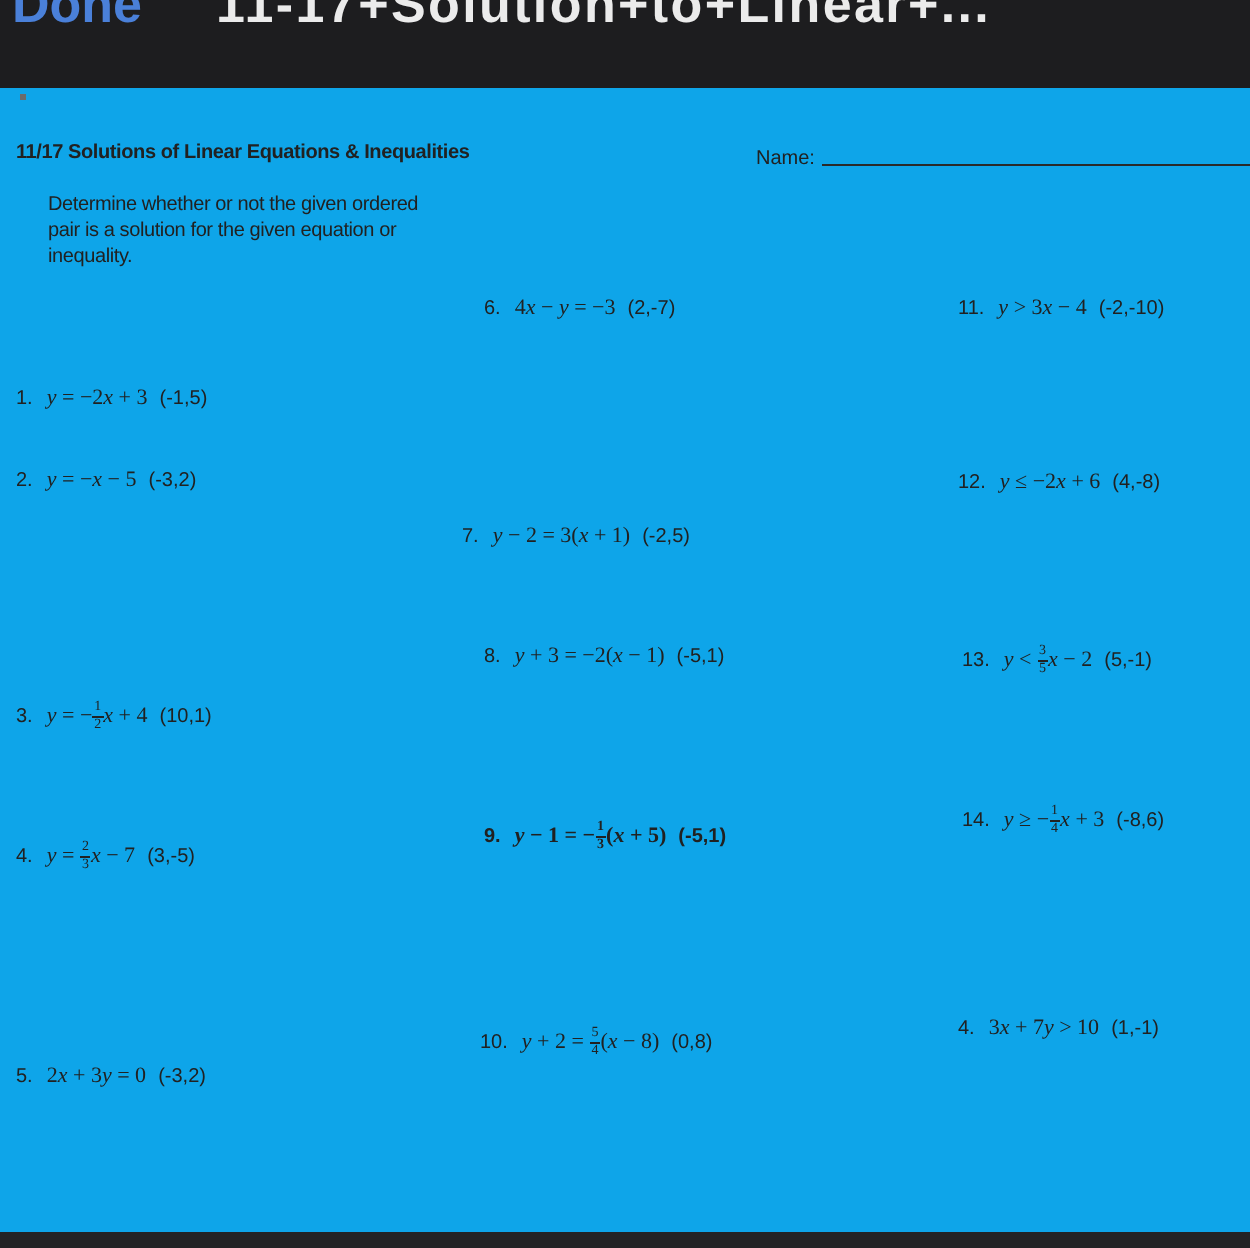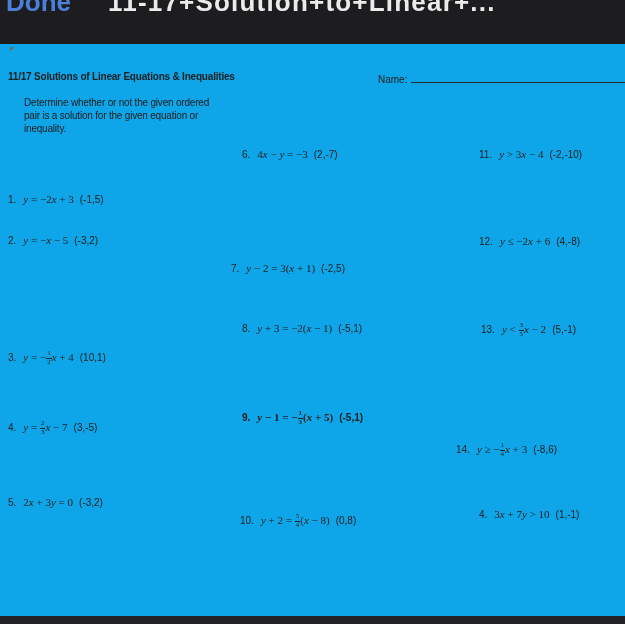--- a/index.html
+++ b/index.html
@@ -94,27 +94,27 @@
     <div>Determine whether or not the given ordered</div>
     <div>pair is a solution for the given equation or</div>
     <div>inequality.</div>
   </div>
 
   <div class="problems-layer">
       <div class="problem" style="left: 8px; top: 104px; margin-top: 45px;"><span class="pnum">1.</span><span class="eq"><span class="v">y</span><span class="n"> = −2</span><span class="v">x</span><span class="n"> + 3</span></span><span class="pair">(-1,5)</span></div>
       <div class="problem" style="left: 8px; top: 190px;"><span class="pnum">2.</span><span class="eq"><span class="v">y</span><span class="n"> = −</span><span class="v">x</span><span class="n"> − 5</span></span><span class="pair">(-3,2)</span></div>
       <div class="problem" style="left: 8px; top: 278px; margin-top: 28px;"><span class="pnum">3.</span><span class="eq"><span class="v">y</span><span class="n"> = −</span><span class="frac"><span class="ft">1</span><span class="fb">2</span></span><span class="v">x</span><span class="n"> + 4</span></span><span class="pair">(10,1)</span></div>
       <div class="problem" style="left: 8px; top: 376px;"><span class="pnum">4.</span><span class="eq"><span class="v">y</span><span class="n"> = </span><span class="frac"><span class="ft">2</span><span class="fb">3</span></span><span class="v">x</span><span class="n"> − 7</span></span><span class="pair">(3,-5)</span></div>
-      <div class="problem" style="left: 8px; top: 452px;"><span class="pnum">5.</span><span class="eq"><span class="n">2</span><span class="v">x</span><span class="n"> + 3</span><span class="v">y</span><span class="n"> = 0</span></span><span class="pair">(-3,2)</span></div>
+      <div class="problem" style="left: 8px; top: 488px;"><span class="pnum">5.</span><span class="eq"><span class="n">2</span><span class="v">x</span><span class="n"> + 3</span><span class="v">y</span><span class="n"> = 0</span></span><span class="pair">(-3,2)</span></div>
       <div class="problem" style="left: 242px; top: 104px;"><span class="pnum">6.</span><span class="eq"><span class="n">4</span><span class="v">x</span><span class="n"> − </span><span class="v">y</span><span class="n"> = −3</span></span><span class="pair">(2,-7)</span></div>
       <div class="problem" style="left: 231px; top: 191px; margin-top: 27px;"><span class="pnum">7.</span><span class="eq"><span class="v">y</span><span class="n"> − 2 = 3(</span><span class="v">x</span><span class="n"> + 1)</span></span><span class="pair">(-2,5)</span></div>
       <div class="problem" style="left: 242px; top: 278px;"><span class="pnum">8.</span><span class="eq"><span class="v">y</span><span class="n"> + 3 = −2(</span><span class="v">x</span><span class="n"> − 1)</span></span><span class="pair">(-5,1)</span></div>
       <div class="problem" style="left: 242px; top: 366px; font-weight: bold;"><span class="pnum">9.</span><span class="eq"><span class="v">y</span><span class="n"> − 1 = −</span><span class="frac"><span class="ft">1</span><span class="fb">3</span></span><span class="n">(</span><span class="v">x</span><span class="n"> + 5)</span></span><span class="pair">(-5,1)</span></div>
       <div class="problem" style="left: 240px; top: 469px;"><span class="pnum">10.</span><span class="eq"><span class="v">y</span><span class="n"> + 2 = </span><span class="frac"><span class="ft">5</span><span class="fb">4</span></span><span class="n">(</span><span class="v">x</span><span class="n"> − 8)</span></span><span class="pair">(0,8)</span></div>
       <div class="problem" style="left: 479px; top: 104px;"><span class="pnum">11.</span><span class="eq"><span class="v">y</span><span class="n"> &gt; 3</span><span class="v">x</span><span class="n"> − 4</span></span><span class="pair">(-2,-10)</span></div>
       <div class="problem" style="left: 479px; top: 191px;"><span class="pnum">12.</span><span class="eq"><span class="v">y</span><span class="n"> ≤ −2</span><span class="v">x</span><span class="n"> + 6</span></span><span class="pair">(4,-8)</span></div>
       <div class="problem" style="left: 481px; top: 278px;"><span class="pnum">13.</span><span class="eq"><span class="v">y</span><span class="n"> &lt; </span><span class="frac"><span class="ft">3</span><span class="fb">5</span></span><span class="v">x</span><span class="n"> − 2</span></span><span class="pair">(5,-1)</span></div>
-      <div class="problem" style="left: 456px; top: 358px; margin-top: 40px;"><span class="pnum">14.</span><span class="eq"><span class="v">y</span><span class="n"> ≥ −</span><span class="frac"><span class="ft">1</span><span class="fb">4</span></span><span class="v">x</span><span class="n"> + 3</span></span><span class="pair">(-8,6)</span></div>
+      <div class="problem" style="left: 481px; top: 358px;"><span class="pnum">14.</span><span class="eq"><span class="v">y</span><span class="n"> ≥ −</span><span class="frac"><span class="ft">1</span><span class="fb">4</span></span><span class="v">x</span><span class="n"> + 3</span></span><span class="pair">(-8,6)</span></div>
       <div class="problem" style="left: 479px; top: 464px;"><span class="pnum">4.</span><span class="eq"><span class="n">3</span><span class="v">x</span><span class="n"> + 7</span><span class="v">y</span><span class="n"> &gt; 10</span></span><span class="pair">(1,-1)</span></div>
     </div>
 </div>
 
 <div class="bottombar"></div>
 
 </body></html>

